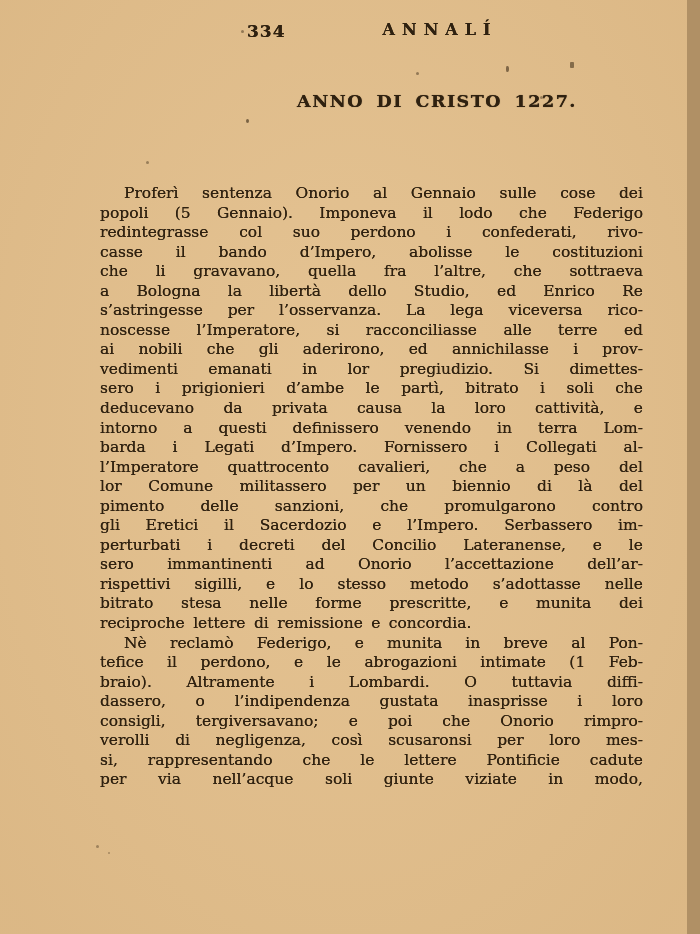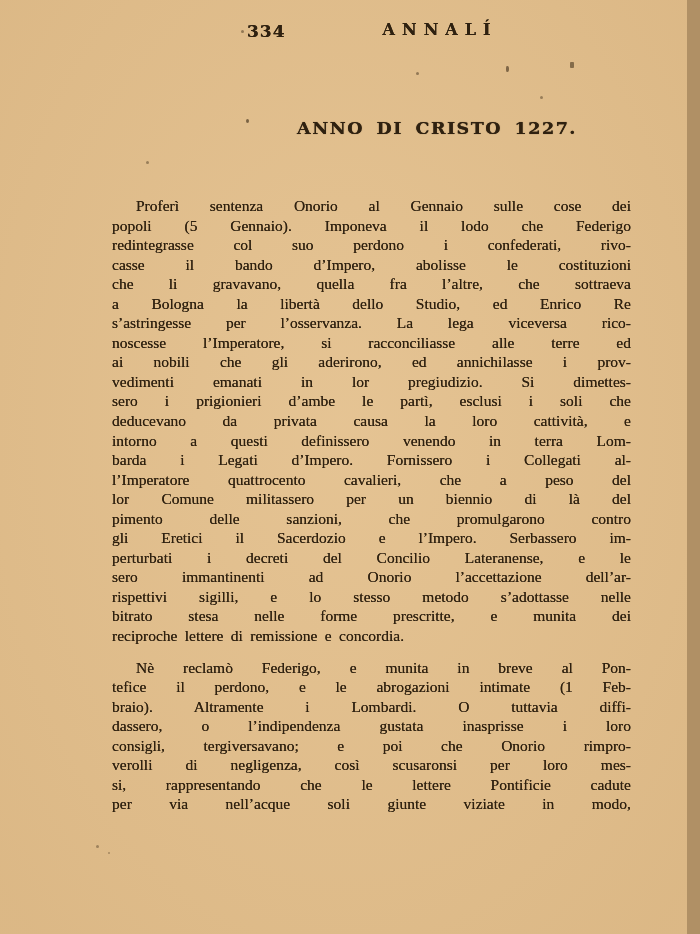--- a/index.html
+++ b/index.html
@@ -33,41 +33,41 @@
     font-size: 16px;
     font-weight: bold;
     letter-spacing: 7px;
     white-space: nowrap;
     text-shadow: 0 0 0.6px currentColor;
   }
 
   
   .section-title {
     position: absolute;
-    left: 437px; top: 118px;
+    left: 437px; top: 91px;
     transform: translateX(-50%);
     margin: 0;
     font-size: 17.5px;
     font-weight: bold;
     letter-spacing: 1.5px;
     word-spacing: 5px;
     white-space: nowrap;
     text-shadow: 0 0 0.7px currentColor;
   }
 
   
   .body-text {
     position: absolute;
     left: 100px; top: 184px;
     width: 543px;
     font-size: 15.5px;
     line-height: 19.55px;
     text-shadow: 0 0 0.65px rgba(47,33,16,0.9);
   }
-  .paragraph { margin: 12px; font-family: Liberation Serif, serif; }
+  .paragraph { margin: 0; }
   .line {
     text-align: justify;
     text-align-last: justify;
     white-space: normal;
     word-spacing: 1px;
   }
   .line.first { text-indent: 24px; }
   .line.para-end {
     text-align-last: left;
     word-spacing: 3.5px;
@@ -96,21 +96,21 @@
         <div class="line first">Proferì sentenza Onorio al Gennaio sulle cose dei</div>
         <div class="line">popoli (5 Gennaio). Imponeva il lodo che Federigo</div>
         <div class="line">redintegrasse col suo perdono i confederati, rivo-</div>
         <div class="line">casse il bando d’Impero, abolisse le costituzioni</div>
         <div class="line">che li gravavano, quella fra l’altre, che sottraeva</div>
         <div class="line">a Bologna la libertà dello Studio, ed Enrico Re</div>
         <div class="line">s’astringesse per l’osservanza. La lega viceversa rico-</div>
         <div class="line">noscesse l’Imperatore, si racconciliasse alle terre ed</div>
         <div class="line">ai nobili che gli aderirono, ed annichilasse i prov-</div>
         <div class="line">vedimenti emanati in lor pregiudizio. Si dimettes-</div>
-        <div class="line">sero i prigionieri d’ambe le partì, esclusi i soli che</div>
+        <div class="line">sero i prigionieri d’ambe le partì, bitrato i soli che</div>
         <div class="line">deducevano da privata causa la loro cattività, e</div>
         <div class="line">intorno a questi definissero venendo in terra Lom-</div>
         <div class="line">barda i Legati d’Impero. Fornissero i Collegati al-</div>
         <div class="line">l’Imperatore quattrocento cavalieri, che a peso del</div>
         <div class="line">lor Comune militassero per un biennio di là del</div>
         <div class="line">pimento delle sanzioni, che promulgarono contro</div>
         <div class="line">gli Eretici il Sacerdozio e l’Impero. Serbassero im-</div>
         <div class="line">perturbati i decreti del Concilio Lateranense, e le</div>
         <div class="line">sero immantinenti ad Onorio l’accettazione dell’ar-</div>
         <div class="line">rispettivi sigilli, e lo stesso metodo s’adottasse nelle</div>

